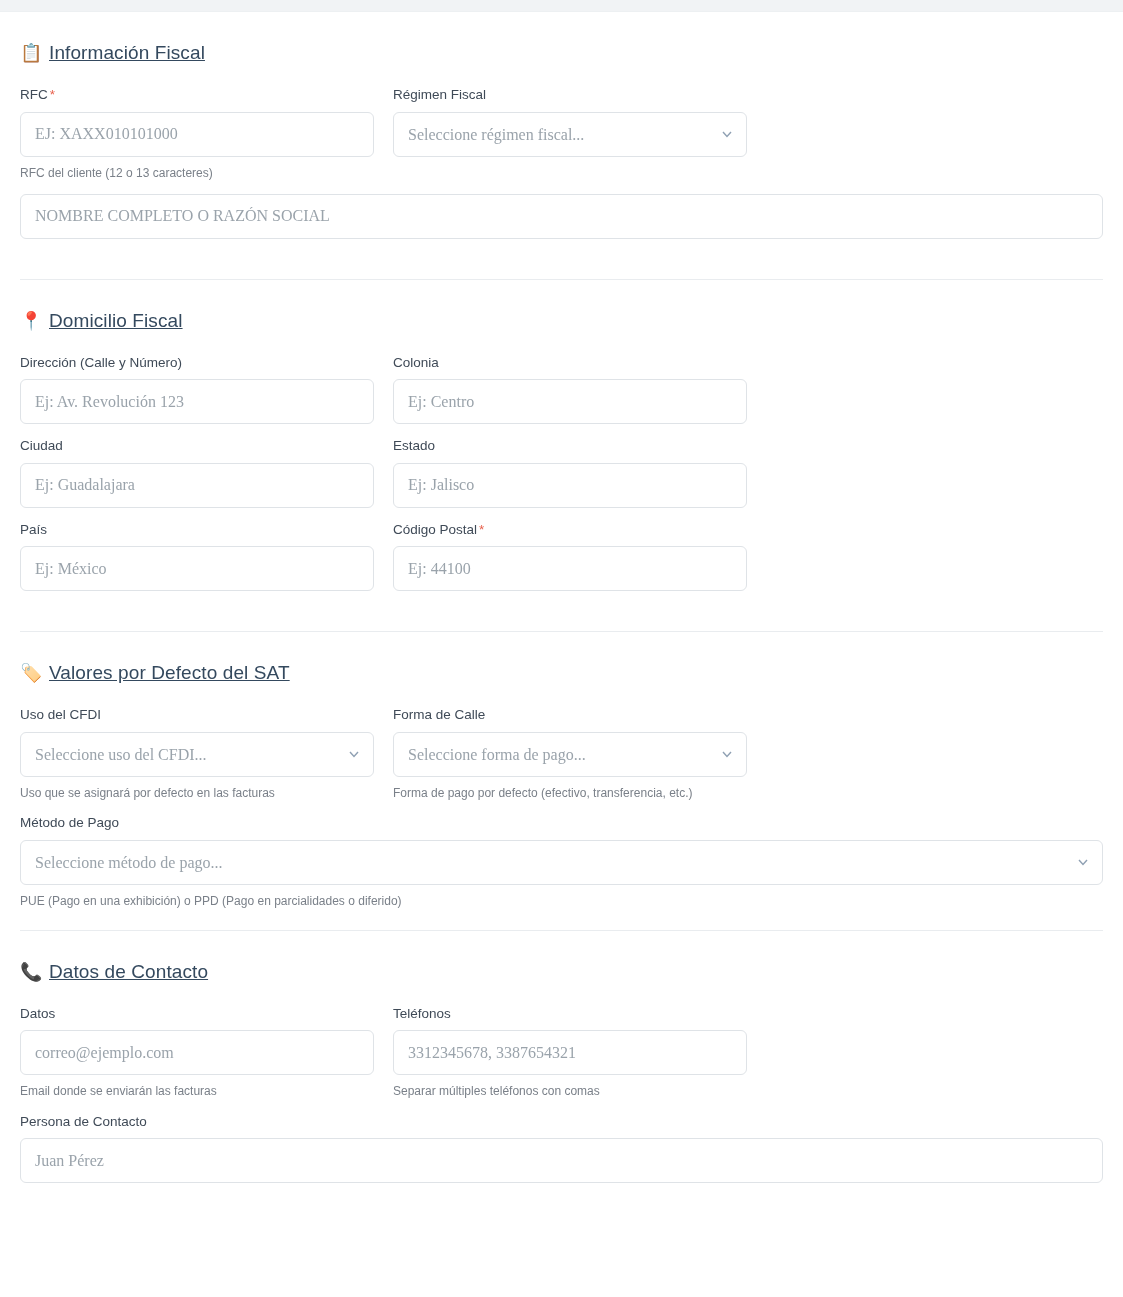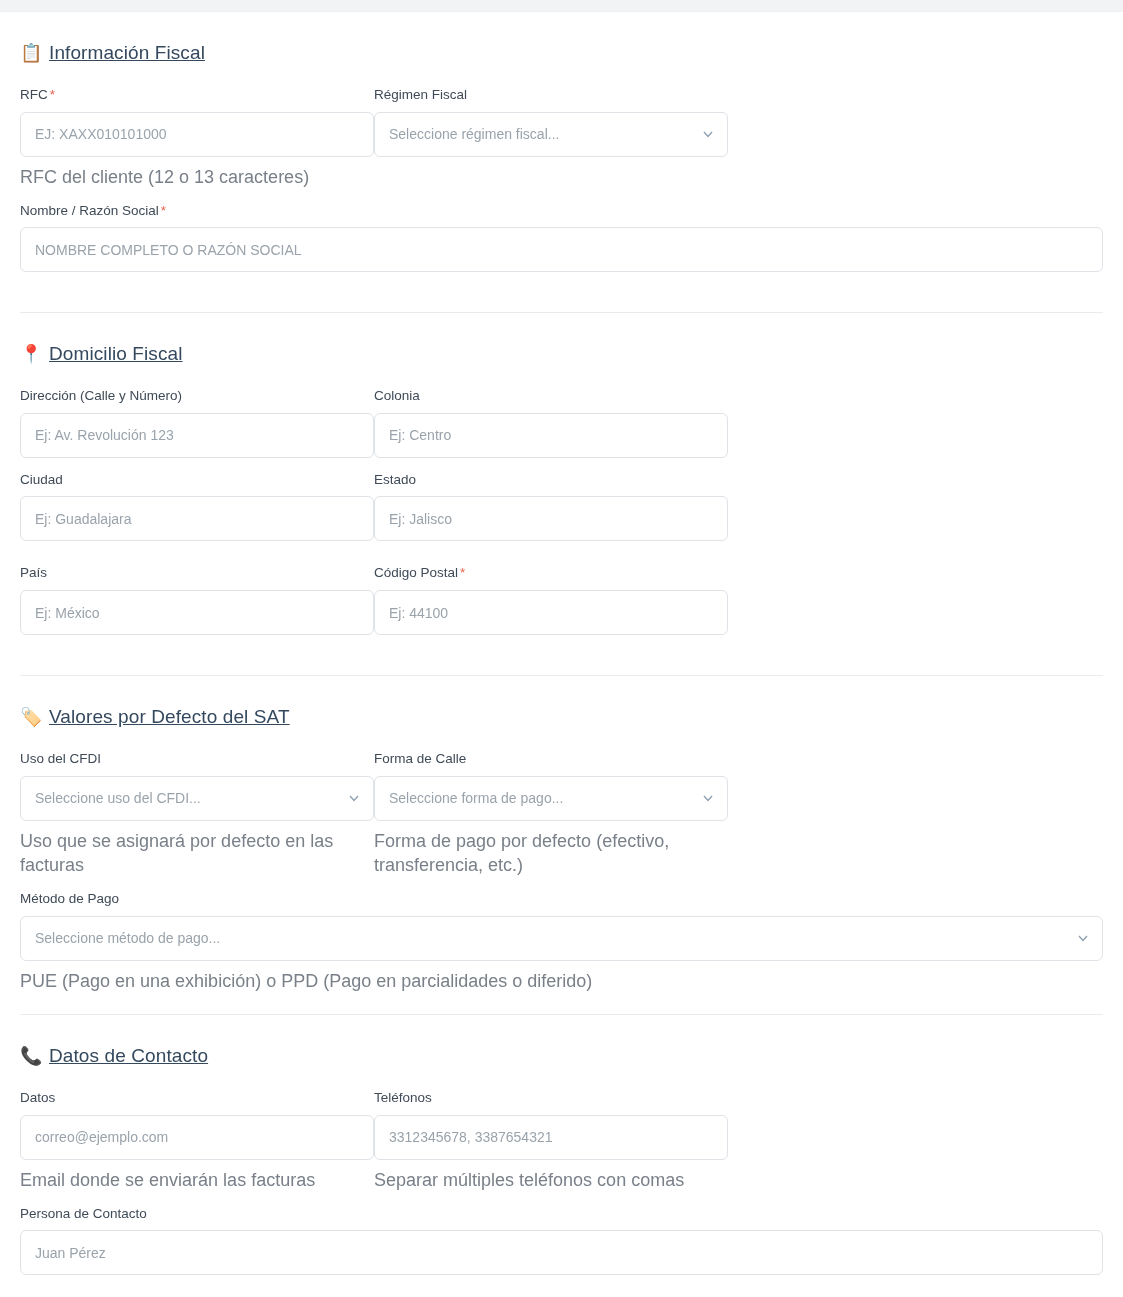--- a/index.html
+++ b/index.html
@@ -55,20 +55,21 @@
 
   .divider {
     height: 1px;
     background: #e9ecef;
     margin: 18px 0 0 0;
   }
 
   
   .row {
     display: flex;
+    gap: 19px;
     align-items: flex-start;
   }
   .row + .row { margin-top: 9px; }
 
   .field { position: relative; }
   .field.col    { width: 354px; flex: 0 0 354px; }
   .field.full   { width: 1083px; flex: 0 0 1083px; }
   .field.spacer { flex: 1 1 auto; }
 
   .field-label {
@@ -82,22 +83,22 @@
     color: #e8604c;
     margin-left: 2px;
   }
 
   .control {
     width: 100%;
     height: 45px;
     border: 1px solid #dfe3e7;
     border-radius: 6px;
     background: #ffffff;
-    font-family: Liberation Sans, sans-serif;
-    font-size: 14px;
+    font-family: Liberation Serif, serif;
+    font-size: 16px;
     color: #2c3e50;
     padding: 0 14px;
     outline: none;
     display: block;
   }
   .control::placeholder { color: #9aa3ab; }
 
   .select-wrap { position: relative; width: 100%; }
   .select-wrap .control {
     padding-right: 38px;
@@ -113,21 +114,21 @@
     top: 50%;
     transform: translateY(-50%);
     width: 14px;
     height: 14px;
     pointer-events: none;
     color: #8fa0b3;
   }
   .chevron-down-icon svg { display: block; }
 
   .hint {
-    font-size: 18px;
+    font-size: 12px;
     color: #7a8089;
     margin-top: 8px;
     line-height: 1.35;
   }
 </style>
 </head>
 <body>
 
 <div class="top-bar"></div>
 
@@ -162,23 +163,20 @@
             </svg>
           </span>
         </div>
       </div>
 
       <div class="field spacer"></div>
     </div>
 
     <div class="row" style="margin-top:13px;">
       <div class="field full">
-        <label class="field-label">
-          <span>Nombre / Razón Social</span><span class="req">*</span>
-        </label>
         <input class="control" type="text" placeholder="NOMBRE COMPLETO O RAZÓN SOCIAL" style="">
       </div>
     </div>
 
     <div class="divider" style="margin-top:40px;"></div>
   </div>
 
   <div class="section">
 
     <div class="section-header">
@@ -203,21 +201,21 @@
         <label class="field-label">Ciudad</label>
         <input class="control" type="text" placeholder="Ej: Guadalajara" style="">
       </div>
       <div class="field col">
         <label class="field-label">Estado</label>
         <input class="control" type="text" placeholder="Ej: Jalisco" style="">
       </div>
       <div class="field spacer"></div>
     </div>
 
-    <div class="row" style="margin-top:23px;">
+    <div class="row" style="margin-top:13px;">
       <div class="field col">
         <label class="field-label">País</label>
         <input class="control" type="text" placeholder="Ej: México" style="">
       </div>
       <div class="field col">
         <label class="field-label">
           <span>Código Postal</span><span class="req">*</span>
         </label>
         <input class="control" type="text" placeholder="Ej: 44100" style="">
       </div>

